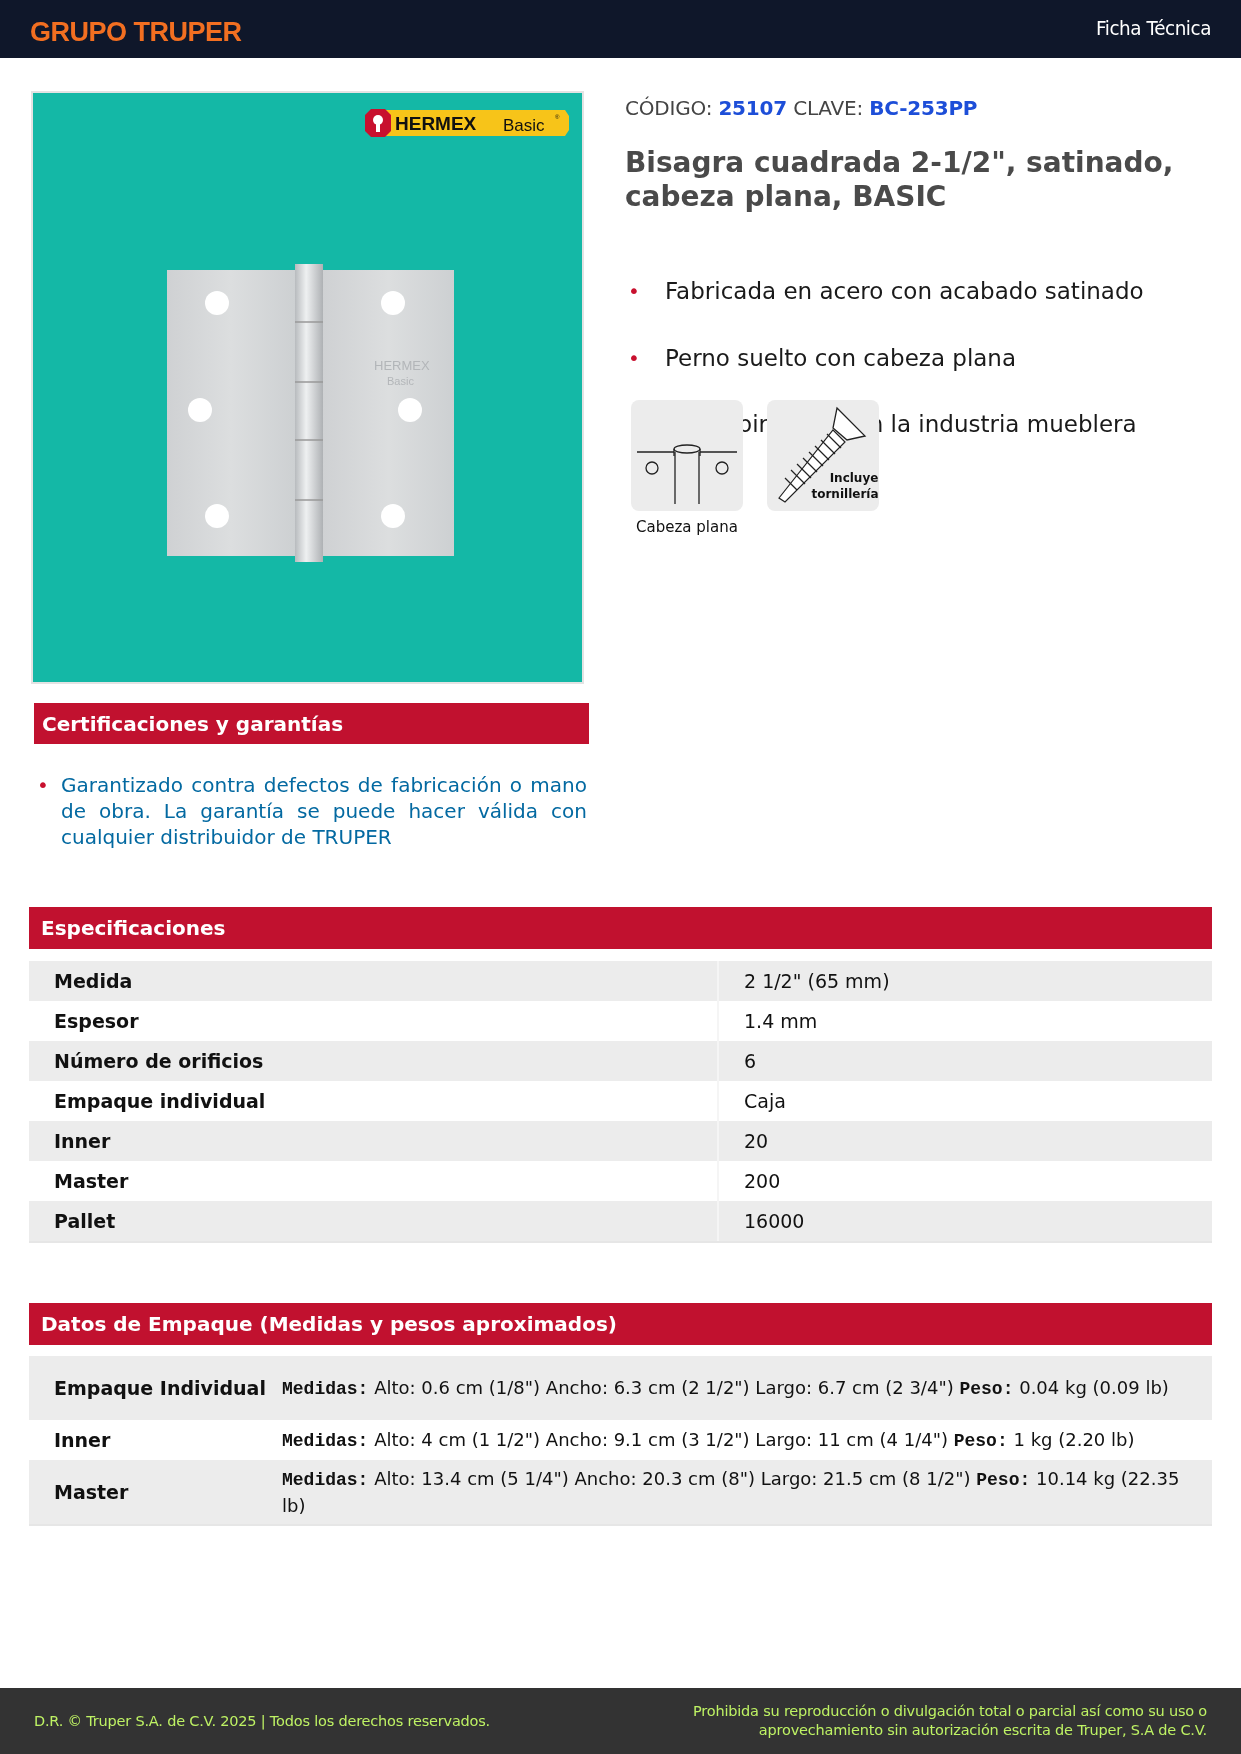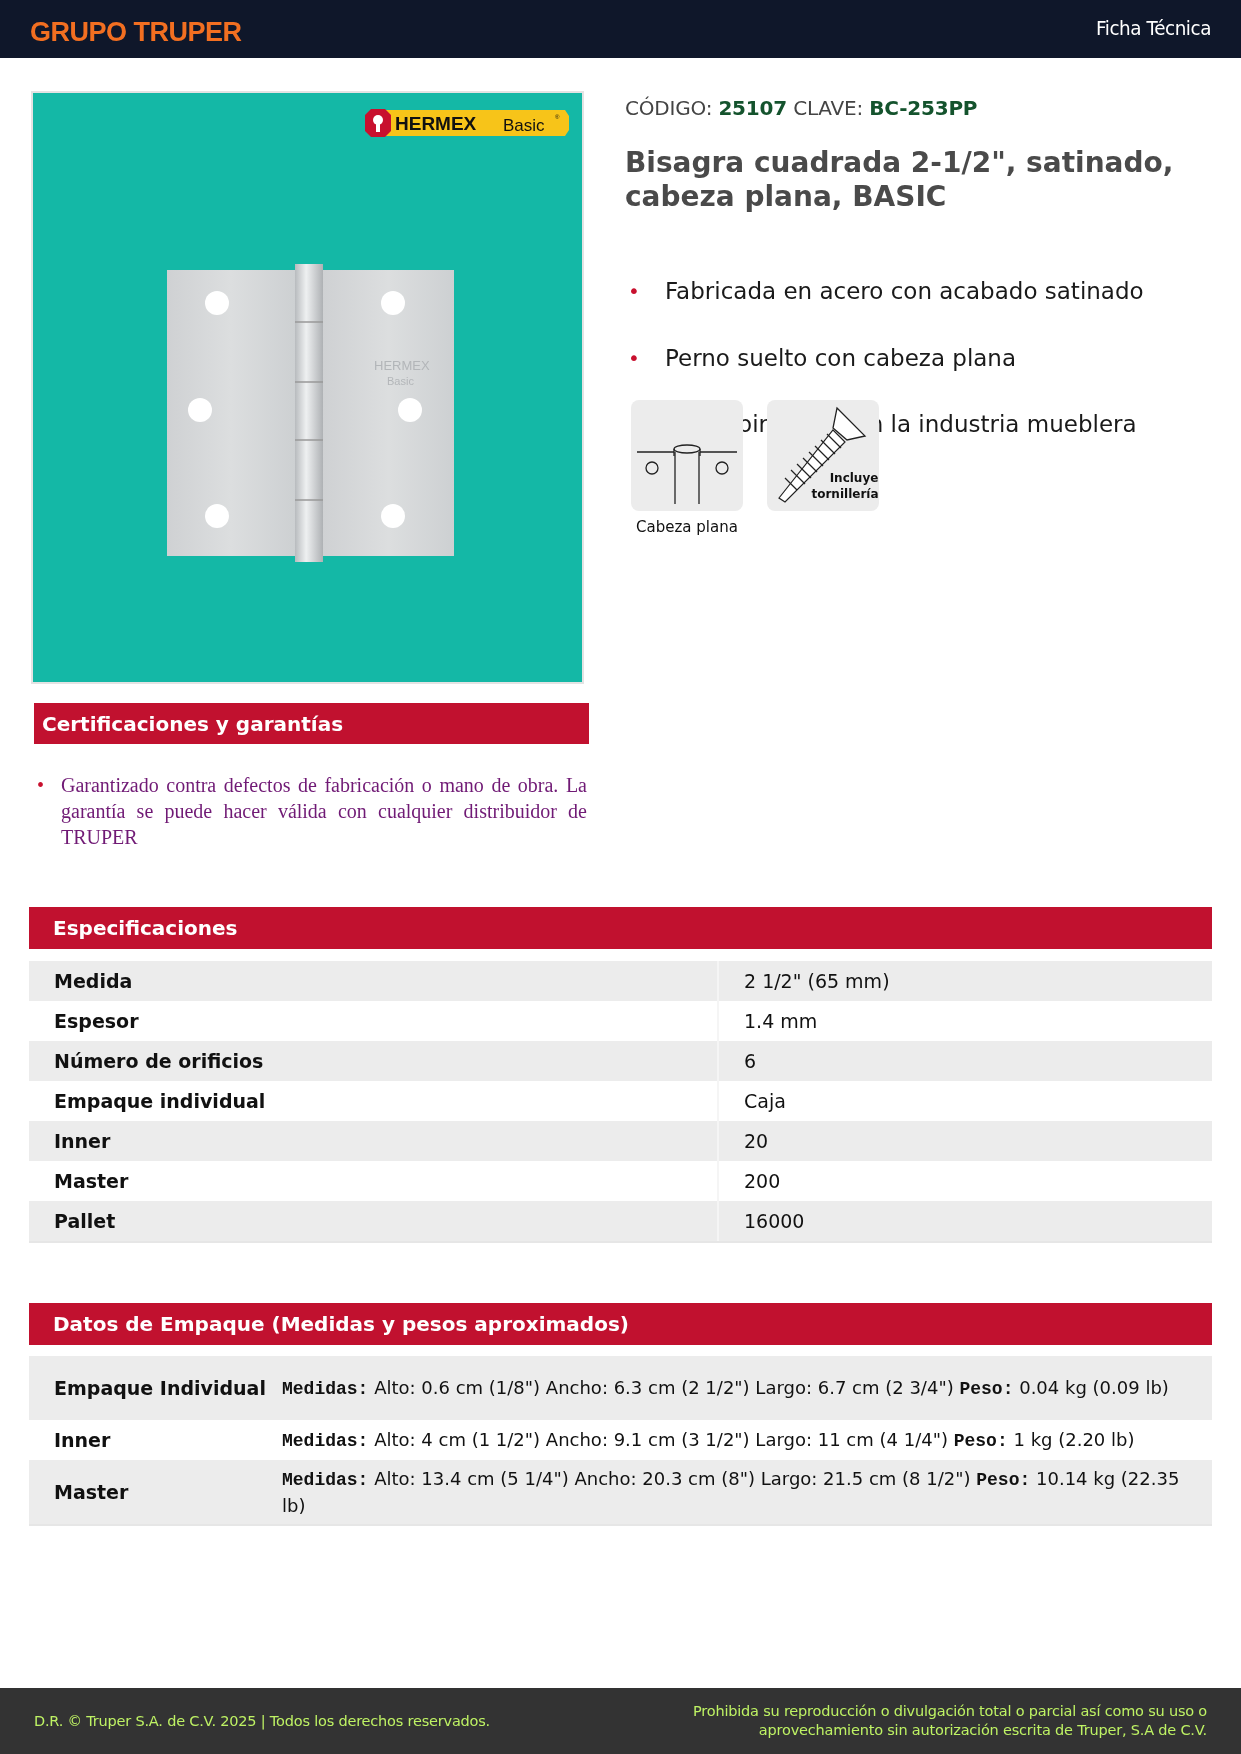--- a/index.html
+++ b/index.html
@@ -11,40 +11,40 @@
   .brand { position: absolute; left: 30px; top: 17px; font-family: "Liberation Sans", sans-serif; font-weight: bold; font-size: 27px; color: #f26f21; letter-spacing: -0.5px; }
   .doc-type { position: absolute; right: 30px; top: 16px; font-family: "DejaVu Sans", sans-serif; font-size: 20px; color: #ffffff; letter-spacing: -0.5px; transform: scaleX(0.92); transform-origin: right; }
 
   
   .img-box { position: absolute; left: 31px; top: 91px; width: 553px; height: 593px; border: 2px solid #e3e3e3; background: #14b8a6; }
   .hermex-logo { position: absolute; left: 332px; top: 15px; width: 205px; height: 30px; }
   .hinge { position: absolute; left: 132px; top: 165px; width: 300px; height: 305px; }
 
   
   .codes { position: absolute; left: 625px; top: 96px; font-size: 20px; color: #444; letter-spacing: -0.2px; }
-  .codes b { font-weight: bold; color: #14532d; }
+  .codes b { font-weight: bold; color: #1d4ed8; }
   .title { position: absolute; left: 625px; top: 146px; width: 590px; font-size: 28px; font-weight: bold; color: #4a4a4a; line-height: 34px; }
   .features { position: absolute; left: 625px; top: 250px; list-style: none; }
   .features li { position: relative; font-size: 23px; color: #1a1a1a; padding-left: 40px; height: 38.5px; line-height: 26px; margin-top: 28px; }
   .features li::before { content: "•"; position: absolute; left: 3px; top: 0; color: #c8102e; font-size: 20px; }
 
   .icons { position: absolute; left: 631px; top: 400px; display: flex; gap: 24px; }
   .icon-card { width: 112px; text-align: center; }
   .icon-tile { width: 112px; height: 111px; background: #ececec; border-radius: 8px; position: relative; overflow: hidden; }
   .icon-caption { font-size: 15px; color: #111; margin-top: 7px; }
   .icon-tile svg { position: absolute; left: 0; top: 0; }
 
   
-  .sec-head { position: absolute; background: #c1112f; color: #fff; font-weight: bold; font-size: 20px; padding-left: 24px; display: flex; align-items: center; }
+  .sec-head { position: absolute; background: #c1112f; color: #fff; font-weight: bold; font-size: 20px; padding-left: 12px; display: flex; align-items: center; }
   .sec-cert { left: 34px; top: 703px; width: 555px; height: 41px; padding-left: 8px; }
   .sec-spec { left: 29px; top: 907px; width: 1183px; height: 42px; }
   .sec-pack { left: 29px; top: 1303px; width: 1183px; height: 42px; }
 
   .cert-text { position: absolute; left: 37px; top: 772px; width: 550px; list-style: none; }
-  .cert-text li { position: relative; padding-left: 24px; font-size: 20px; line-height: 26px; text-align: justify; color: #701a75; font-family: Liberation Serif, serif; }
+  .cert-text li { position: relative; padding-left: 24px; font-size: 20px; line-height: 26px; text-align: justify; color: #0369a1; }
   .cert-text li::before { content: "•"; position: absolute; left: 0; top: 0; color: #c8102e; }
 
   
   .spec-table { position: absolute; left: 29px; top: 961px; width: 1183px; border-bottom: 2px solid #e6e6e6; }
   .spec-row { display: flex; height: 40px; align-items: center; }
   .spec-row:nth-child(odd) { background: #ececec; }
   .spec-row:nth-child(even) { background: #ffffff; }
   .spec-label { width: 690px; padding-left: 25px; font-weight: bold; font-size: 19px; height: 100%; display: flex; align-items: center; border-right: 2px solid #f5f5f5; }
   .spec-value { padding-left: 25px; font-size: 19px; }
 

